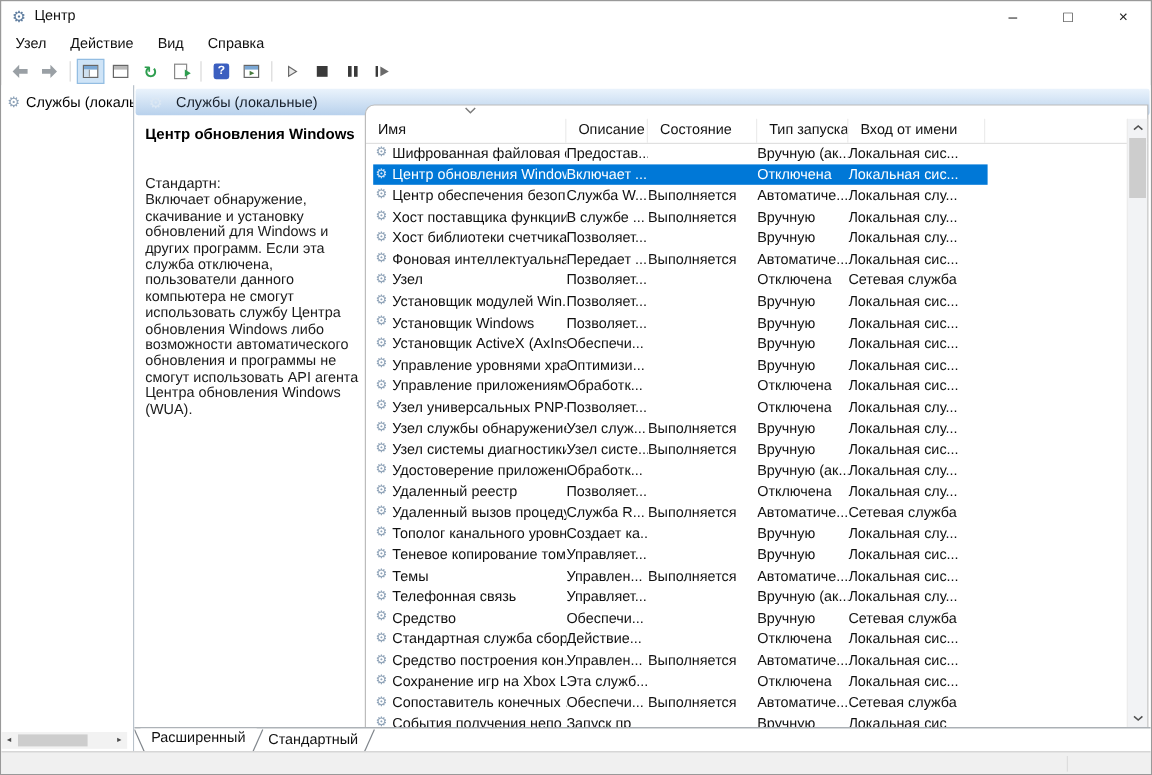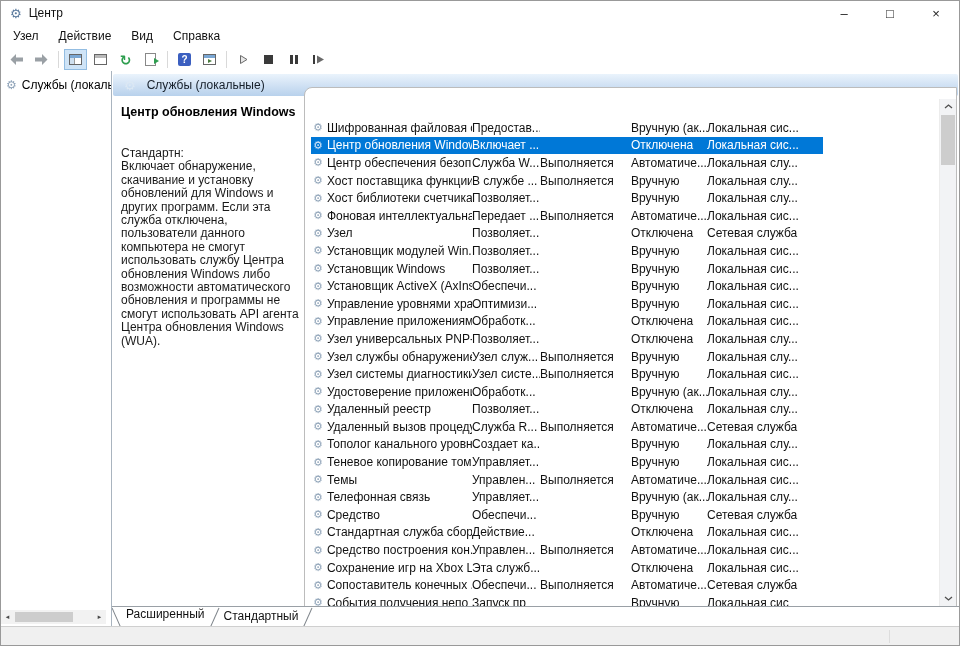--- a/index.html
+++ b/index.html
@@ -190,20 +190,33 @@
         <span class="band-title">Службы (локальные)</span>
       </div>
 
       <div class="descpane">
         <div class="desc-title">Центр обновления Windows</div>
         <div class="desc-label">Стандартн:</div>
         <div class="desc-text">Включает обнаружение, скачивание и установку обновлений для Windows и других программ. Если эта служба отключена, пользователи данного компьютера не смогут использовать службу Центра обновления Windows либо возможности автоматического обновления и программы не смогут использовать API агента Центра обновления Windows (WUA).</div>
       </div>
 
       <div class="listpane">
+        <div class="lheader">
+          <span class="sort-chevron">
+            <svg width="10" height="6" viewBox="0 0 10 6">
+                <polyline points="1,1 5,5 9,1" fill="none" stroke="#7a7a7a" stroke-width="1.2"></polyline>
+              </svg>
+          </span>
+          <div class="hcell hc0">Имя</div>
+          <div class="hcell hc1">Описание</div>
+          <div class="hcell hc2">Состояние</div>
+          <div class="hcell hc3">Тип запуска</div>
+          <div class="hcell hc4">Вход от имени</div>
+          <div class="hcell hfill"></div>
+        </div>
         <div class="lrows">
             <div class="lrow">
               <span class="cell c-name">
                 <span class="row-gear">⚙</span>
                 <span>Шифрованная файловая с...</span>
               </span>
               <span class="cell c-desc">Предостав...</span>
               <span class="cell c-status"></span>
               <span class="cell c-start">Вручную (ак...</span>
               <span class="cell c-logon">Локальная сис...</span>

